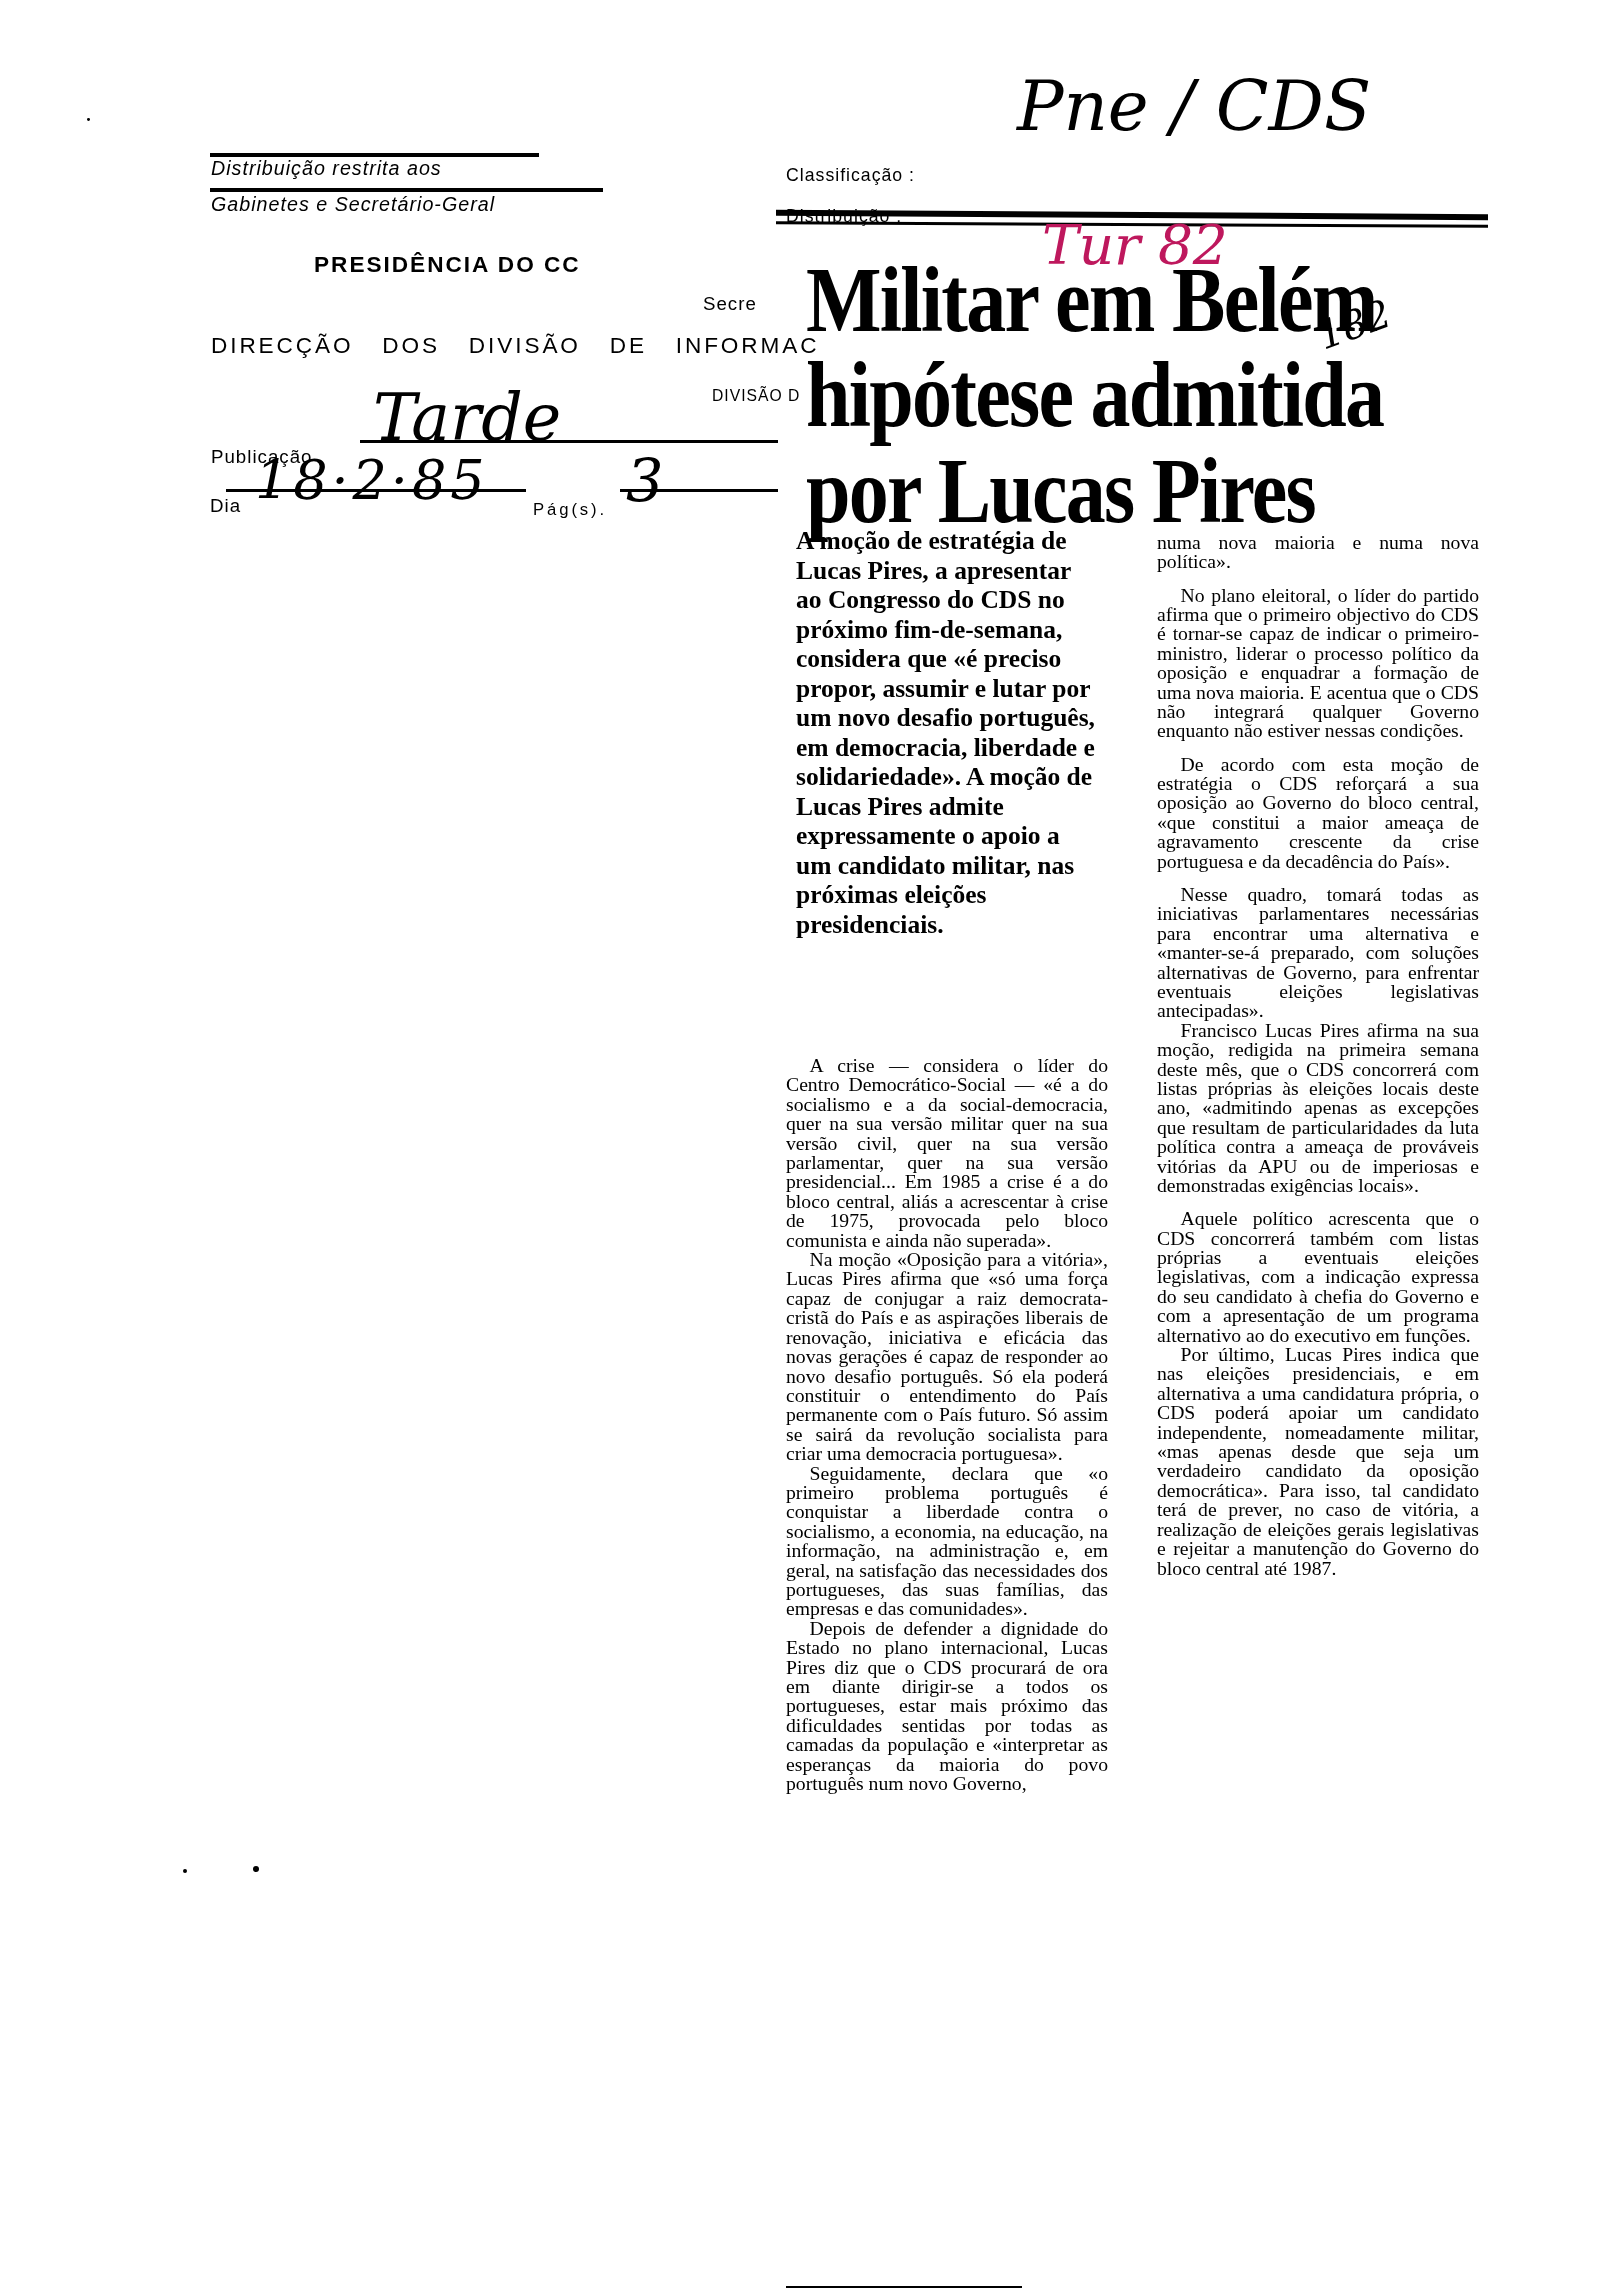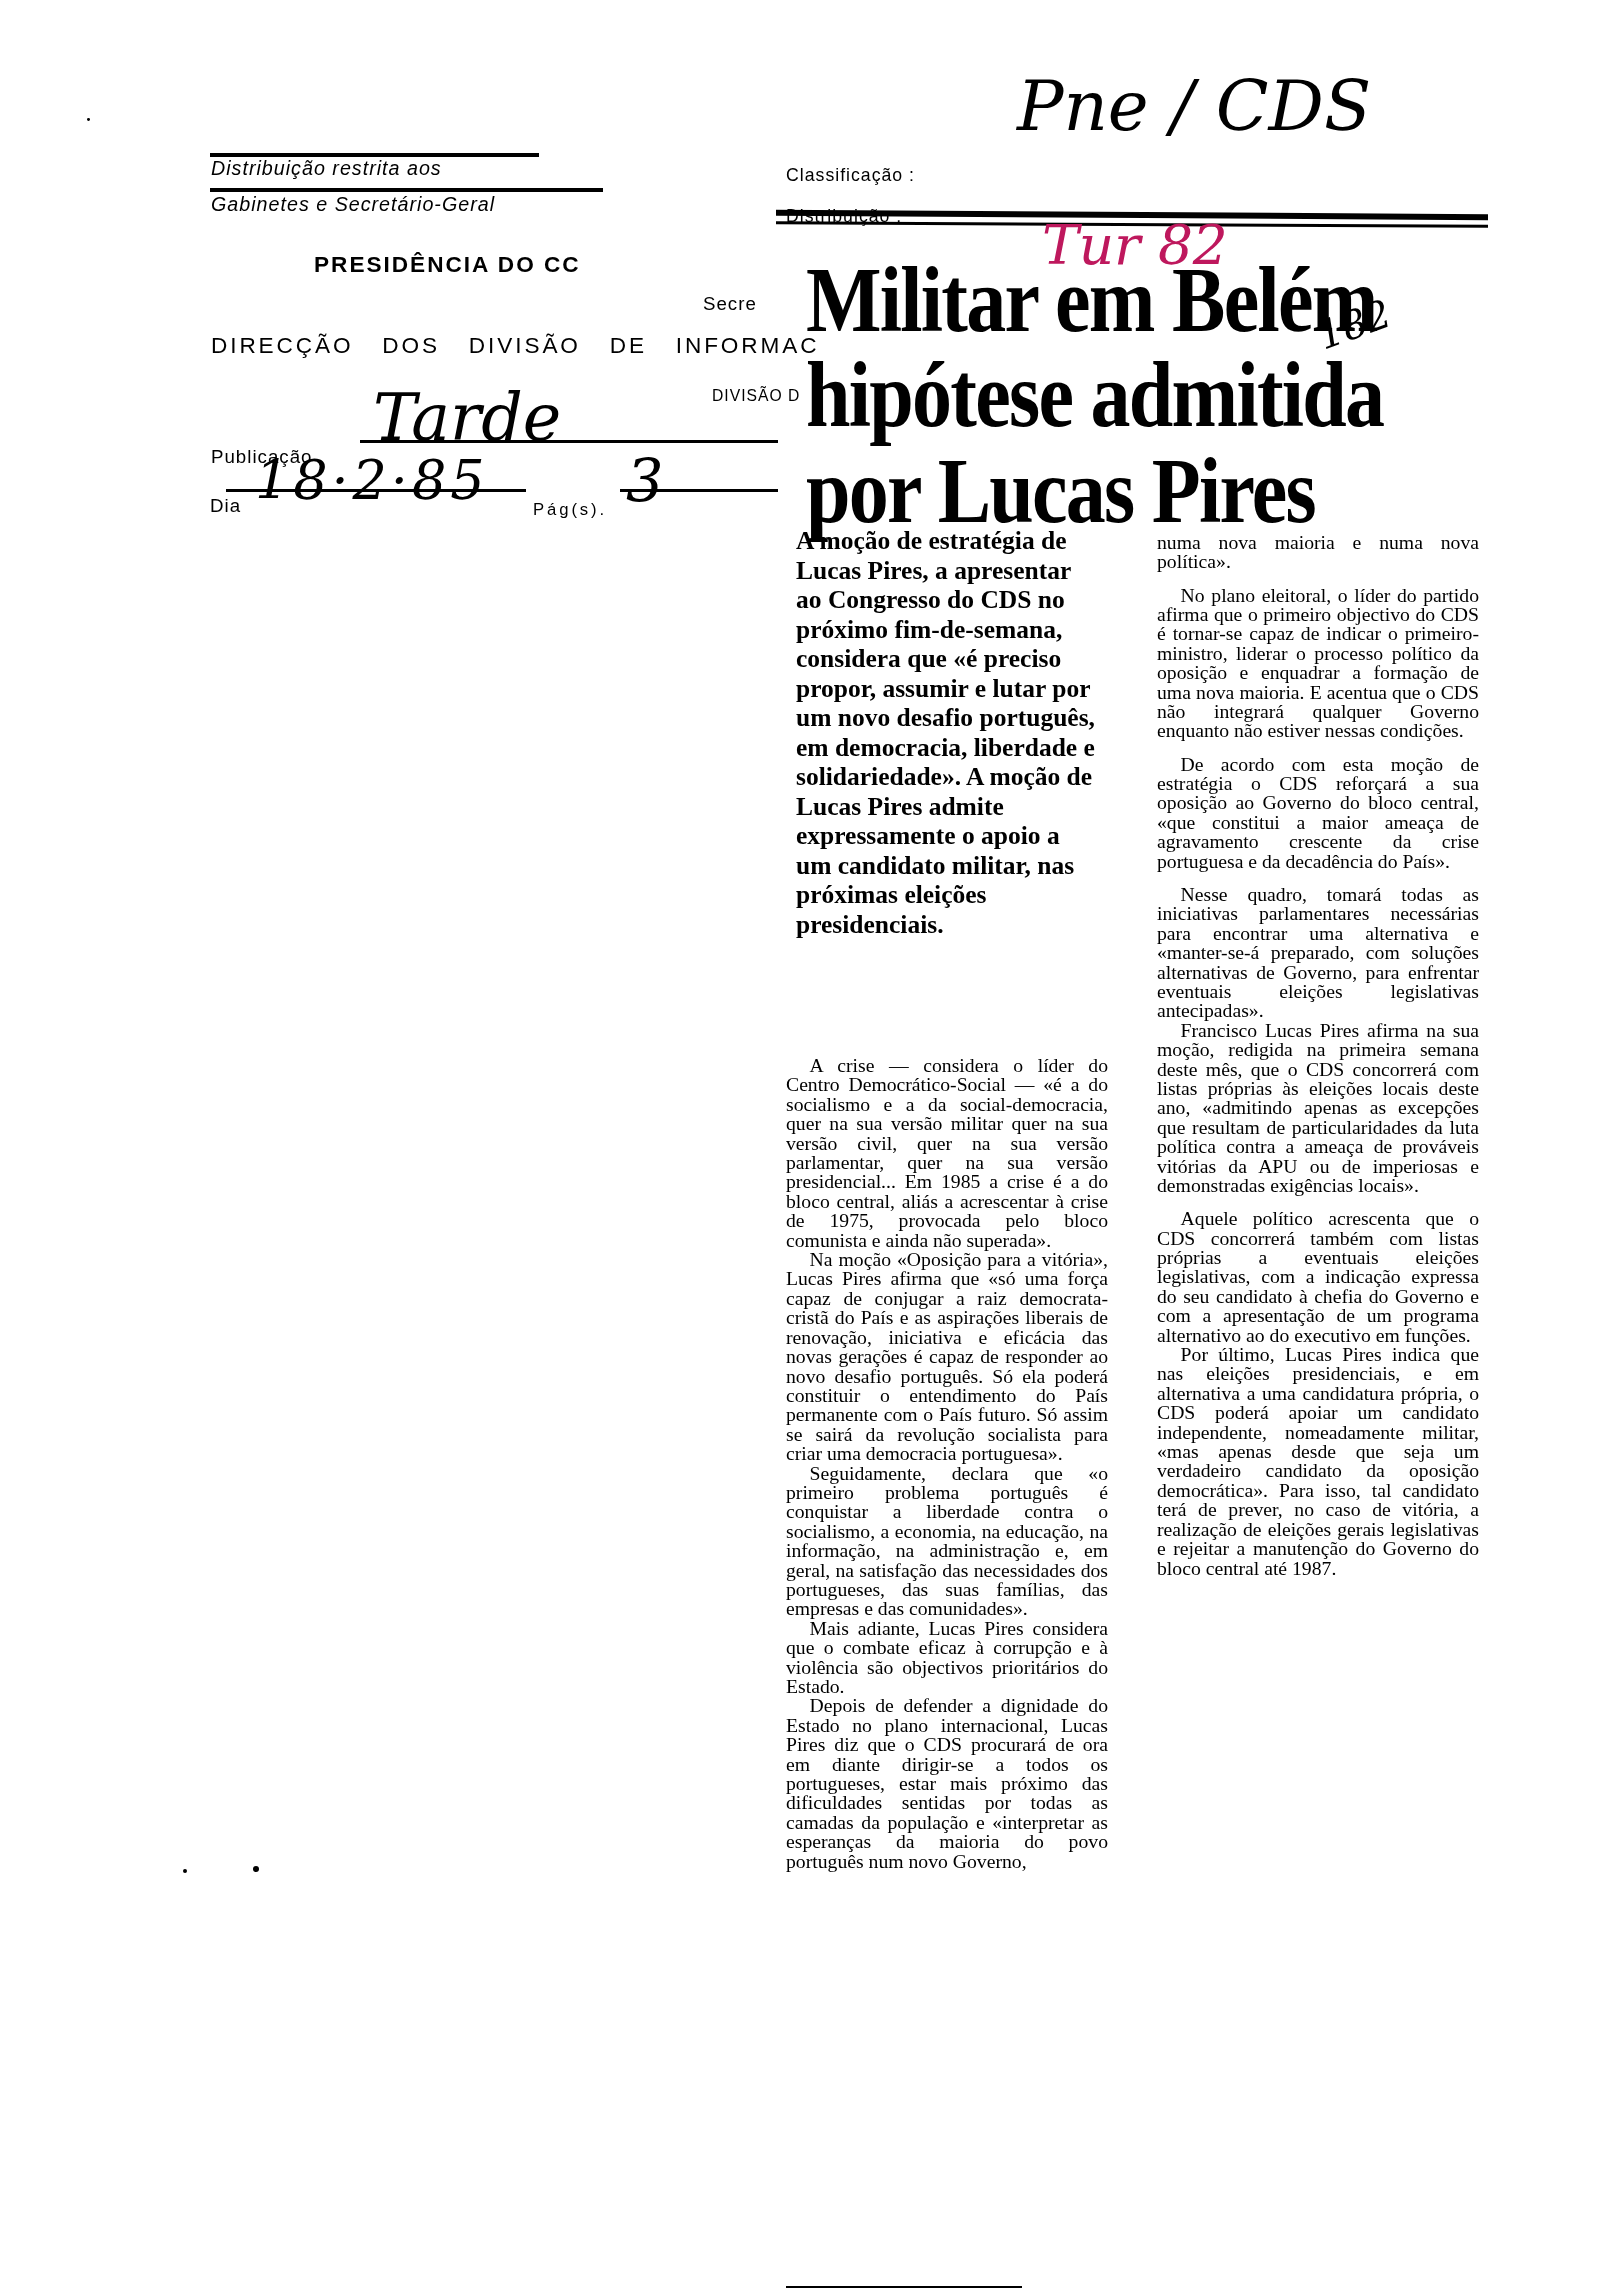--- a/index.html
+++ b/index.html
@@ -64,21 +64,20 @@
 <div class="abs headline" style="left:806px; top:442px;">por Lucas Pires</div>
 <div class="abs hw" style="left:1022px; top:216px; font-size:55px; line-height:59px; color:#be185d;margin-left:20px;">Tur 82</div>
 <div class="abs hw" style="left:1317px; top:305px; font-size:39px; line-height:39px; transform:rotate(-20deg);">182</div>
 
 <div class="abs lead" style="left:796px; top:526px;">A moção de estratégia de Lucas Pires, a apresentar ao Congresso do CDS no próximo fim-de-semana, considera que «é preciso propor, assumir e lutar por um novo desafio português, em democracia, liberdade e solidariedade». A moção de Lucas Pires admite expressamente o apoio a um candidato militar, nas próximas eleições presidenciais.</div>
 
 <div class="abs col" style="left:786px; top:1056px; width:322px;">
   <p>A crise — considera o líder do Centro Democrático-Social — «é a do socialismo e a da social-democracia, quer na sua versão militar quer na sua versão civil, quer na sua versão parlamentar, quer na sua versão presidencial... Em 1985 a crise é a do bloco central, aliás a acrescentar à crise de 1975, provocada pelo bloco comunista e ainda não superada».</p>
   <p>Na moção «Oposição para a vitória», Lucas Pires afirma que «só uma força capaz de conjugar a raiz democrata-cristã do País e as aspirações liberais de renovação, iniciativa e eficácia das novas gerações é capaz de responder ao novo desafio português. Só ela poderá constituir o entendimento do País permanente com o País futuro. Só assim se sairá da revolução socialista para criar uma democracia portuguesa».</p>
   <p>Seguidamente, declara que «o primeiro problema português é conquistar a liberdade contra o socialismo, a economia, na educação, na informação, na administração e, em geral, na satisfação das necessidades dos portugueses, das suas famílias, das empresas e das comunidades».</p>
-  <p>Mais adiante, Lucas Pires considera que o combate eficaz à corrupção e à violência são objectivos prioritários do Estado.</p>
   <p>Depois de defender a dignidade do Estado no plano internacional, Lucas Pires diz que o CDS procurará de ora em diante dirigir-se a todos os portugueses, estar mais próximo das dificuldades sentidas por todas as camadas da população e «interpretar as esperanças da maioria do povo português num novo Governo,</p>
 </div>
 
 <div class="abs col" style="left:1157px; top:533px; width:322px;">
   <p class="noindent">numa nova maioria e numa nova política».</p>
   <p class="gap">No plano eleitoral, o líder do partido afirma que o primeiro objectivo do CDS é tornar-se capaz de indicar o primeiro-ministro, liderar o processo político da oposição e enquadrar a formação de uma nova maioria. E acentua que o CDS não integrará qualquer Governo enquanto não estiver nessas condições.</p>
   <p class="gap">De acordo com esta moção de estratégia o CDS reforçará a sua oposição ao Governo do bloco central, «que constitui a maior ameaça de agravamento crescente da crise portuguesa e da decadência do País».</p>
   <p class="gap">Nesse quadro, tomará todas as iniciativas parlamentares necessárias para encontrar uma alternativa e «manter-se-á preparado, com soluções alternativas de Governo, para enfrentar eventuais eleições legislativas antecipadas».</p>
   <p>Francisco Lucas Pires afirma na sua moção, redigida na primeira semana deste mês, que o CDS concorrerá com listas próprias às eleições locais deste ano, «admitindo apenas as excepções que resultam de particularidades da luta política contra a ameaça de prováveis vitórias da APU ou de imperiosas e demonstradas exigências locais».</p>
   <p class="gap">Aquele político acrescenta que o CDS concorrerá também com listas próprias a eventuais eleições legislativas, com a indicação expressa do seu candidato à chefia do Governo e com a apresentação de um programa alternativo ao do executivo em funções.</p>

